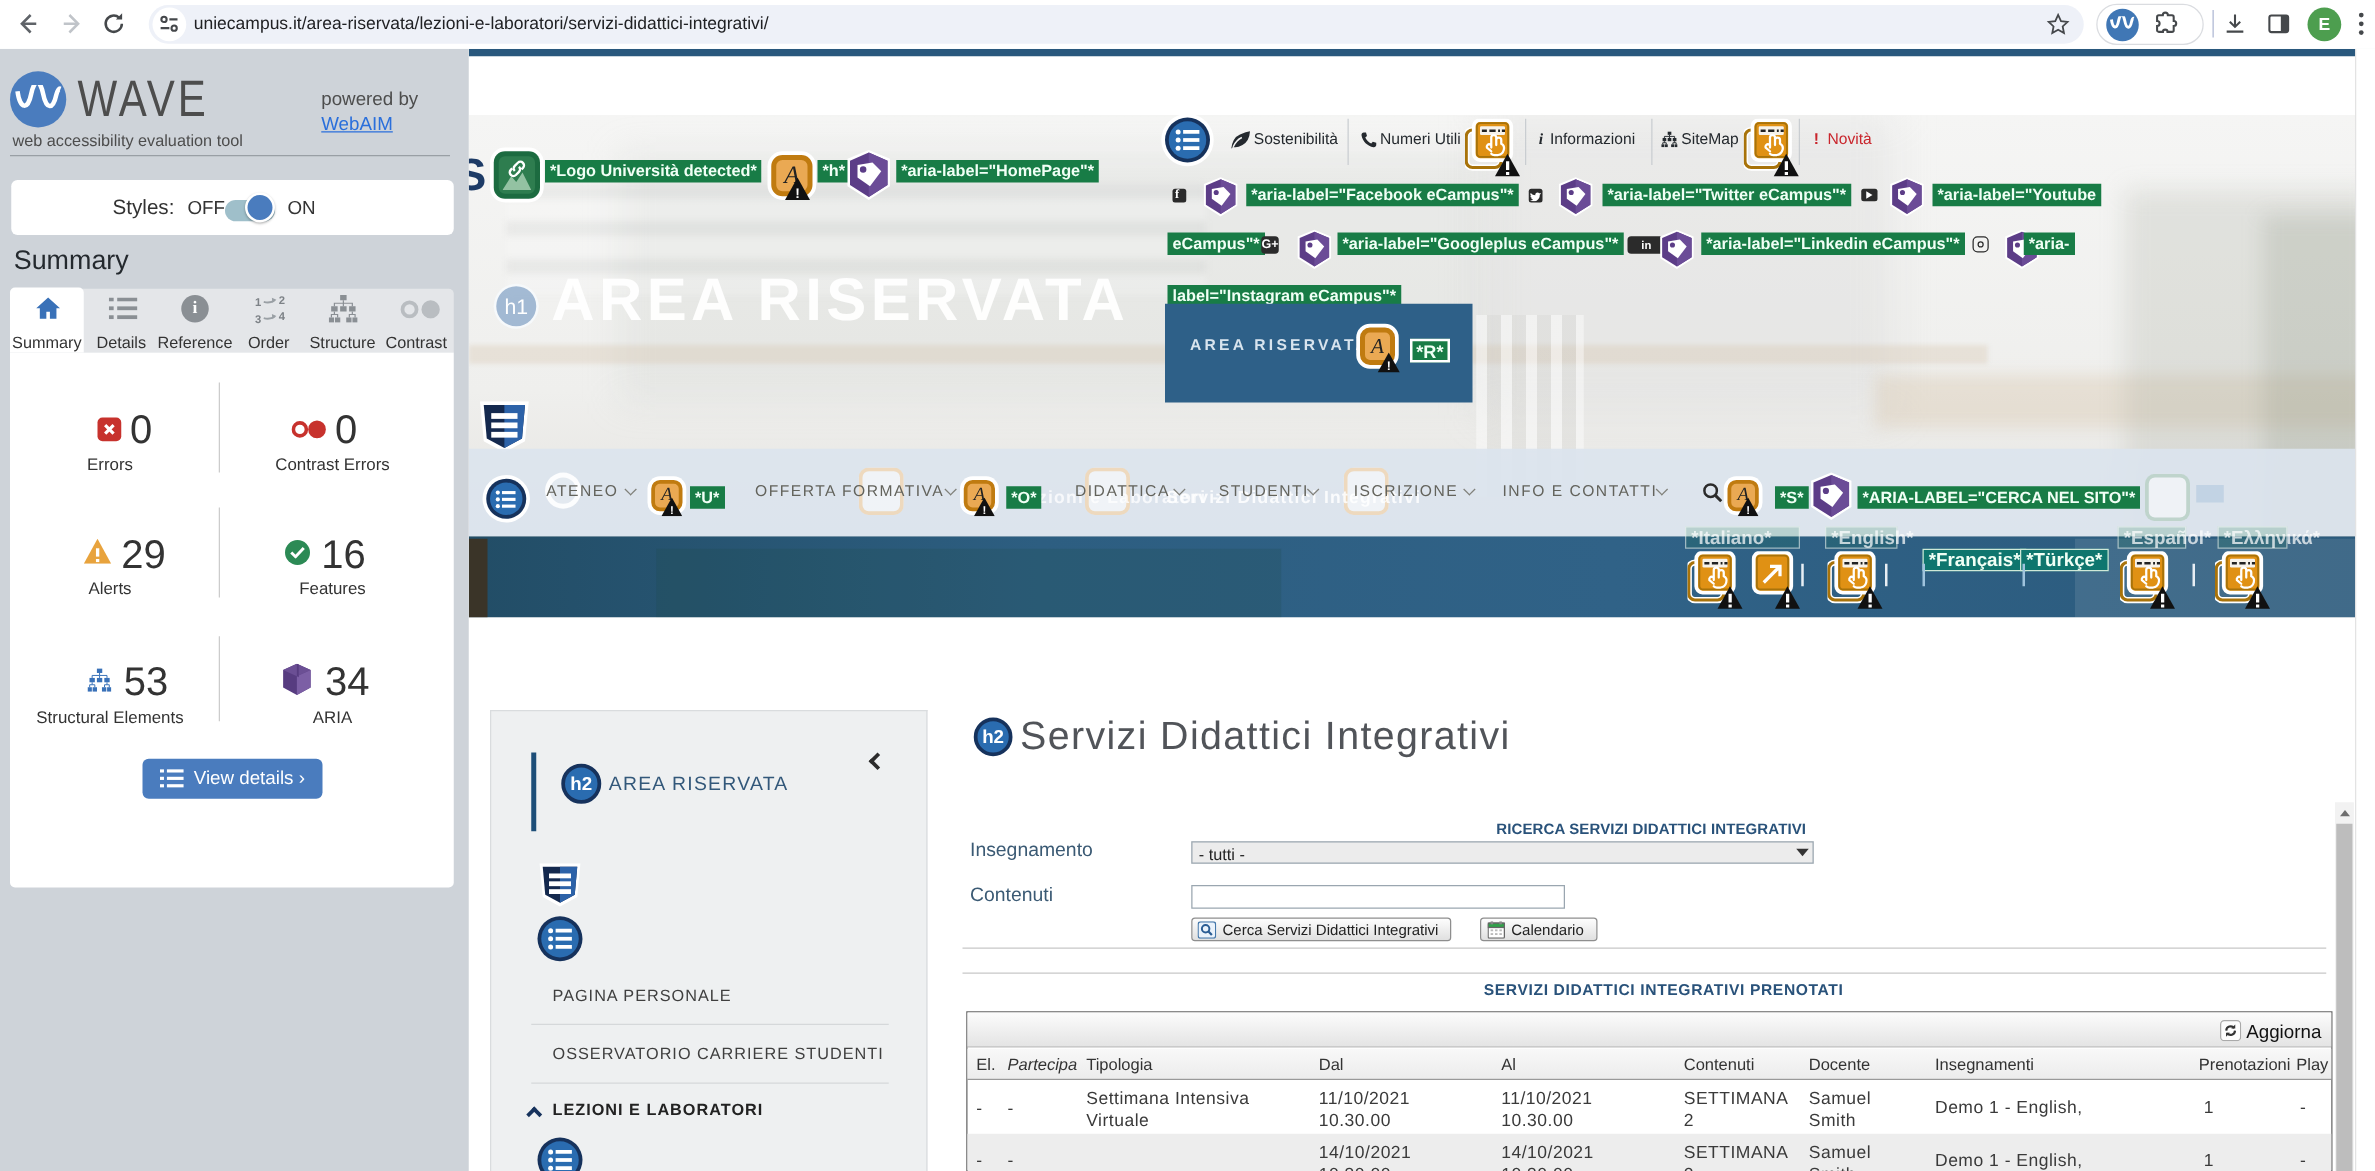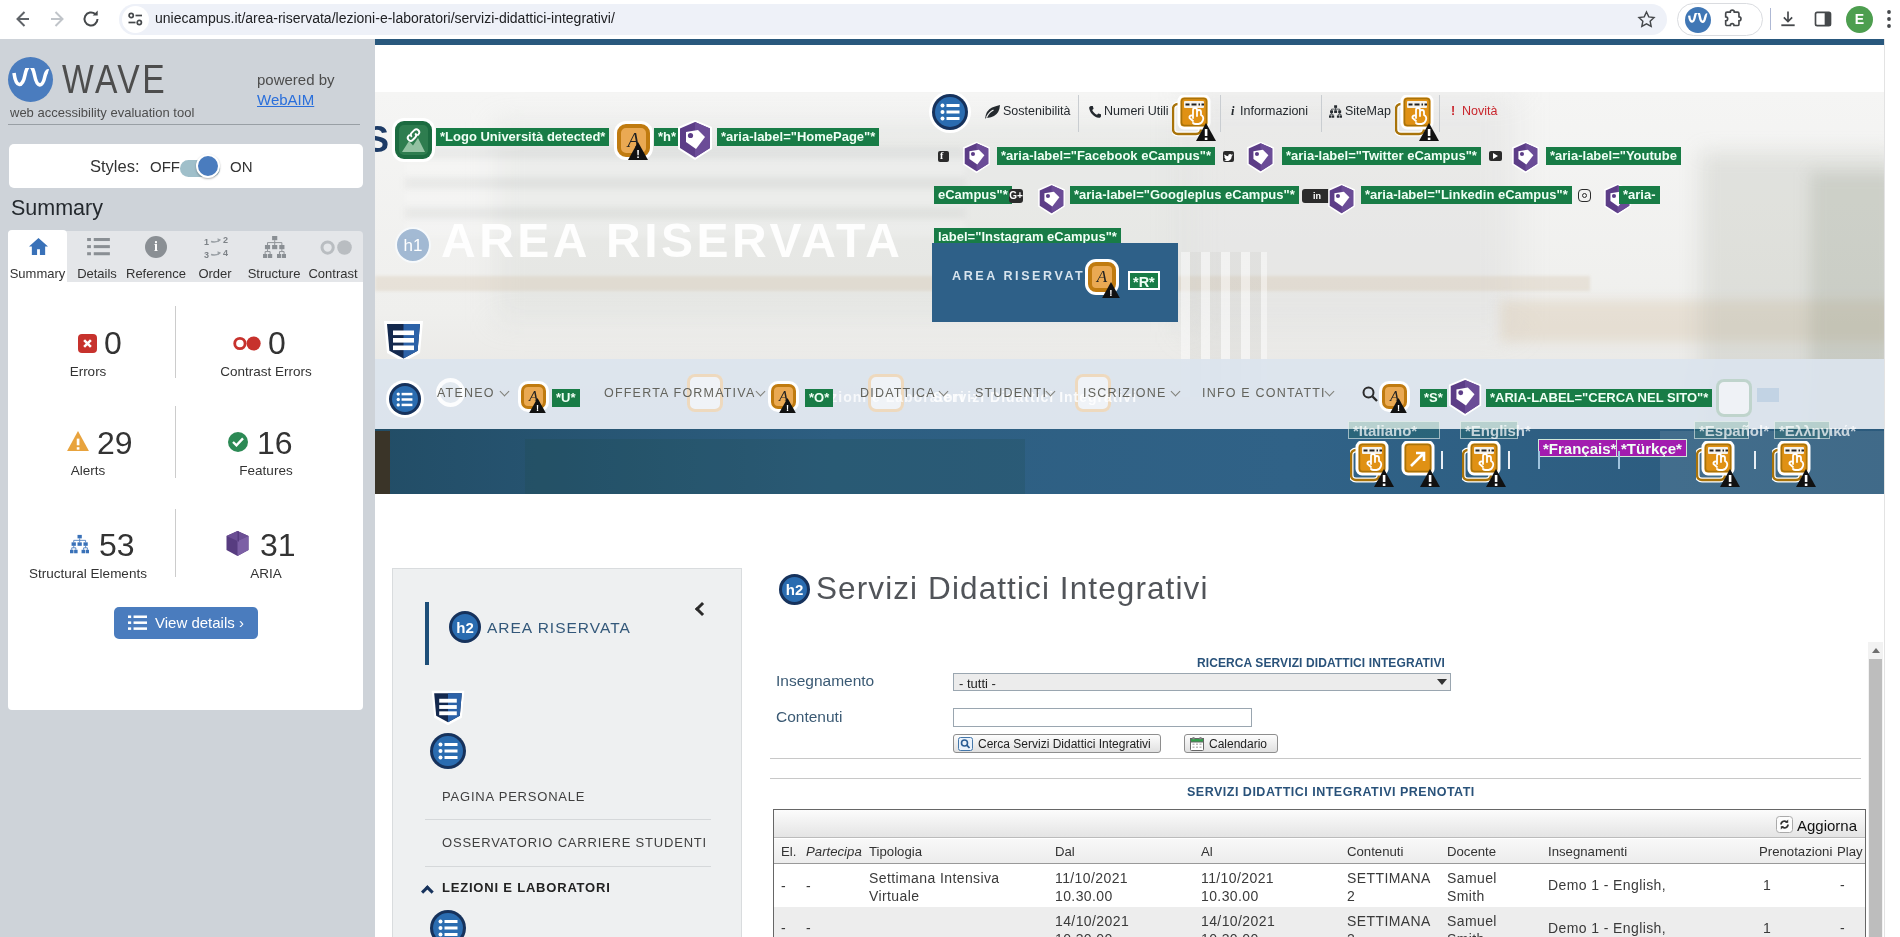--- a/index.html
+++ b/index.html
@@ -24,21 +24,21 @@
 .glabel { position:absolute; background:#187c46; color:#f0fff5; font-weight:bold; font-size:13px; height:18px; line-height:18px; padding:0 4px; white-space:nowrap; }
 .aicon { position:absolute; background:#eaa953; border:4px solid #c07b10; border-radius:9px; box-shadow:0 0 0 3px #fff; }
 .aicon i { position:absolute; left:0; top:0; right:0; bottom:0; font-family:"Liberation Serif",serif; font-style:italic; color:#222; display:flex; align-items:center; justify-content:center; }
 .warn { position:absolute; width:20px; height:18px; }
 .navtxt { position:absolute; font-size:12.5px; color:#63635c; letter-spacing:1.2px; white-space:nowrap; }
 .chev { position:absolute; width:7px; height:7px; border-right:1.6px solid #80807a; border-bottom:1.6px solid #80807a; transform:rotate(45deg); }
 .toprow { position:absolute; font-size:12.5px; color:#24292e; white-space:nowrap; }
 .sep { position:absolute; width:1px; height:37px; background:#c9cdd1; top:56px; }
 .ghosticon { position:absolute; width:36px; height:38px; border-radius:8px; background:rgba(255,255,255,.55); box-shadow:inset 0 0 0 3px rgba(234,169,83,.35); }
 .langlab { position:absolute; font-size:15px; font-weight:bold; height:18px; line-height:18px; padding:0 4px; white-space:nowrap; }
-.langsolid { background:#a21caf; color:#f0fff5; border:1px solid #cfe8d8; }
+.langsolid { background:#0f766e; color:#f0fff5; border:1px solid #cfe8d8; }
 .langfade { background:rgba(24,124,70,.18); color:rgba(255,255,255,.72); border:1px solid rgba(255,255,255,.55); }
 .snav { position:absolute; font-size:13px; color:#3f3f3f; letter-spacing:.8px; white-space:nowrap; }
 .hdrbtn { position:absolute; height:19px; background:linear-gradient(#fdfdfd,#e0e0e0); border:1px solid #8e8e8e; border-radius:3px; font-size:12px; white-space:nowrap; overflow:hidden; color:#222; display:flex; align-items:center; }
 .tcell { position:absolute; font-size:13.2px; color:#333; white-space:nowrap; }
 .dcell { position:absolute; font-size:14px; color:#3a3a3a; letter-spacing:.4px; white-space:nowrap; line-height:18px; }
 </style>
 </head>
 <body>
 <div id="chrome">
 
@@ -227,21 +227,21 @@
     </svg>
   <div class="abs num" style="left:99px;top:490px;">53</div>
   <div class="abs lbl" style="left:0px;top:527px;width:176px;">Structural Elements</div>
 
   <svg class="abs" style="left:225px;top:492px" width="25" height="25" viewBox="0 0 24 25">
       <path d="M12 0 L23 5 V19 L12 25 L1 19 V5 z" fill="#573c80"></path>
       <path d="M12 0 L23 5 L12 10 L1 5 z" fill="#6b4f94"></path>
       <path d="M12 10 L23 5 V19 L12 25 z" fill="#7c5fa5"></path>
       <path d="M12 0 l1.5 .7 V10.7 L12 10 z" fill="#573c80"></path>
     </svg>
-  <div class="abs num" style="left:260px;top:490px;">31</div>
+  <div class="abs num" style="left:260px;top:490px;">34</div>
   <div class="abs lbl" style="left:176px;top:527px;width:180px;">ARIA</div>
 
   <div class="abs" style="left:114px;top:568px;width:144px;height:32px;background:#4a7cbe;border-radius:5px;"></div>
   <svg class="abs" style="left:128px;top:576px" width="19" height="16" viewBox="0 0 24 19">
       <g fill="#fff">
         <rect x="0" y="0" width="4" height="3.2"></rect>
         <rect x="7" y="0" width="17" height="3.2"></rect>
         <rect x="0" y="7.5" width="4" height="3.2"></rect>
         <rect x="7" y="7.5" width="17" height="3.2"></rect>
         <rect x="0" y="15" width="4" height="3.2"></rect>

